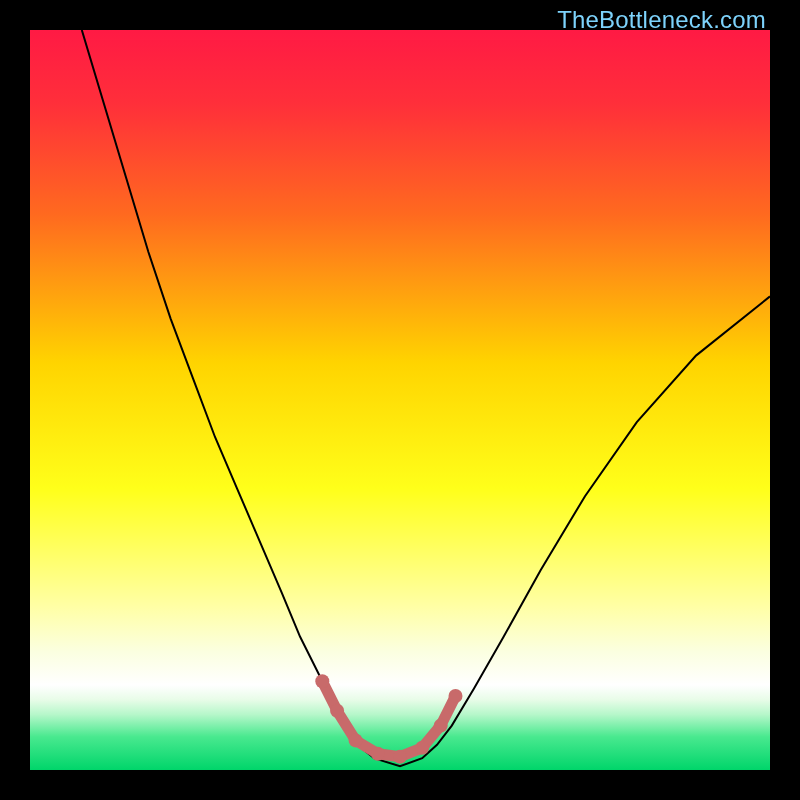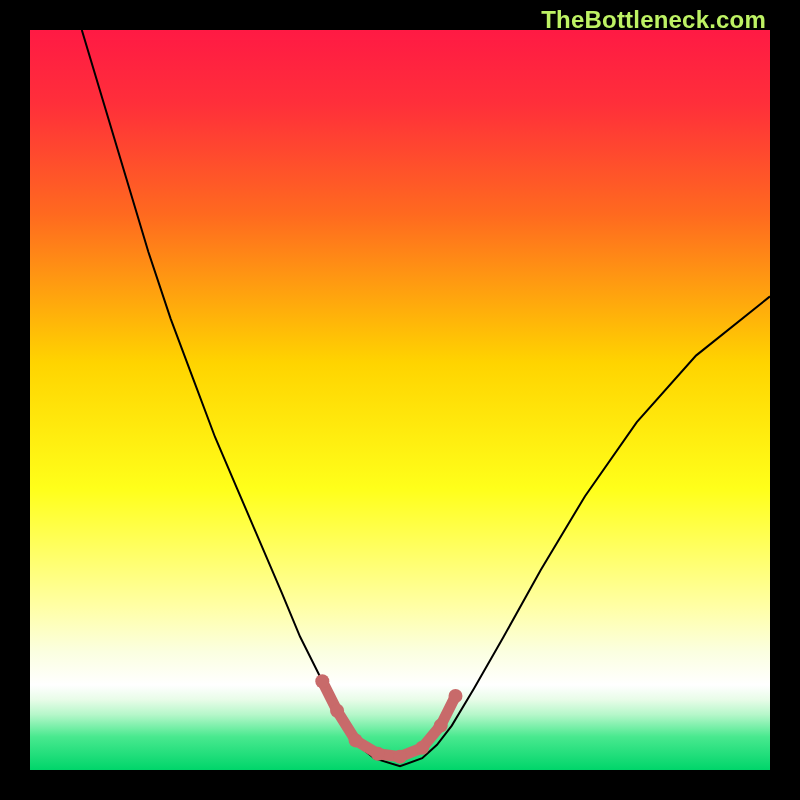--- a/index.html
+++ b/index.html
@@ -16,23 +16,23 @@
     position: absolute;
     left: 30px;
     top: 30px;
     width: 740px;
     height: 740px;
   }
   .watermark {
     position: absolute;
     top: 6px;
     right: 34px;
-    color: #bef264;
+    color: #7dd3fc;
     font-size: 24px;
-    font-weight: 700;
+    font-weight: 400;
     letter-spacing: 0.2px;
     z-index: 10;
   }
   svg {
     display: block;
   }
 </style>
 </head>
 <body>
 

